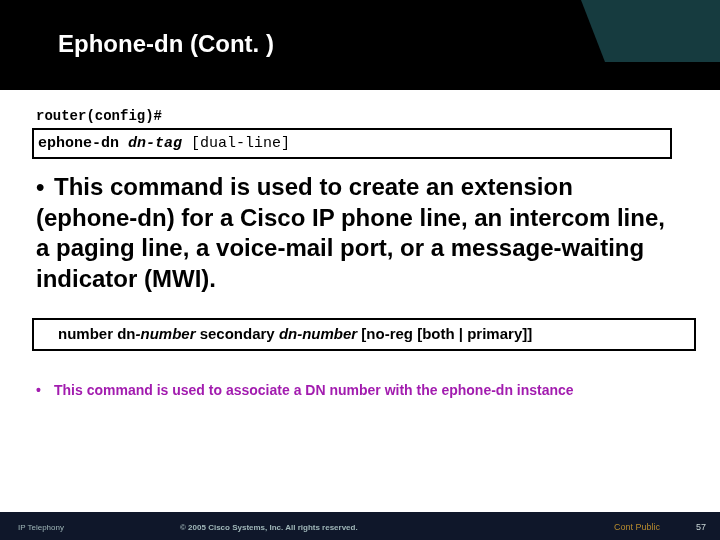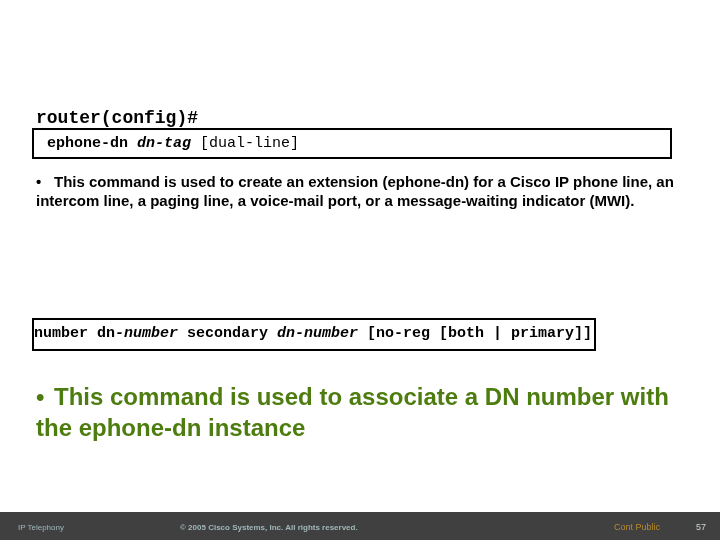--- a/index.html
+++ b/index.html
@@ -3,45 +3,49 @@
 <meta charset="utf-8">
 <style>
   * { margin: 0; padding: 0; box-sizing: border-box; }
   html, body { width: 720px; height: 540px; font-family: Arial, Helvetica, sans-serif; background: #fff; overflow: hidden; }
   .slide { position: relative; width: 720px; height: 540px; background: #fff; }
   .title-bar { position: absolute; top: 0; left: 0; width: 720px; height: 90px; background: #000; }
   .title-text { position: absolute; left: 58px; top: 30px; color: #fff; font-size: 24px; font-weight: bold; }
   .corner { position: absolute; top: 0; right: 0; width: 115px; height: 62px; background: #163b3f; }
   .corner::after { content: ""; position: absolute; left: -24px; top: 0; width: 0; height: 0; border-top: 62px solid #163b3f; border-left: 24px solid transparent; }
 
-  .prompt1 { position: absolute; left: 36px; top: 108px; font-family: "Courier New", monospace; font-size: 18px; font-weight: bold; }
-  .cmdbox1 { position: absolute; left: 32px; top: 128px; width: 640px; border: 2.5px solid #000; padding: 5px 13px; font-family: "Courier New", monospace; font-size: 15px; font-weight: bold; }
+  .prompt1 { position: absolute; left: 36px; top: 108px; font-family: "Courier New", monospace; font-size: 14px; font-weight: bold; }
+  .cmdbox1 { position: absolute; left: 32px; top: 128px; width: 640px; border: 2.5px solid #000; padding: 5px 4px; font-family: "Courier New", monospace; font-size: 15px; font-weight: bold; }
   .italic { font-style: italic; }
   .plain { font-weight: normal; }
 
-  .bullet1 { position: absolute; left: 36px; top: 172px; width: 640px; font-size: 15px; font-weight: bold; line-height: 1.28; color: #000; }
+  .bullet1 { position: absolute; left: 36px; top: 172px; width: 640px; font-size: 24px; font-weight: bold; line-height: 1.28; color: #000; }
   .bullet1 .marker { display: inline-block; width: 18px; }
 
   .prompt2 { position: absolute; left: 36px; top: 298px; font-family: "Courier New", monospace; font-size: 14px; font-weight: bold; }
-  .cmdbox2 { position: absolute; left: 32px; top: 318px; width: 564px; border: 2.5px solid #000; padding: 5px 0; font-family: Liberation Mono, monospace; font-size: 15px; font-weight: bold; line-height: 1.25; }
+  .cmdbox2 { position: absolute; left: 32px; top: 318px; width: 664px; border: 2.5px solid #000; padding: 5px 24px; font-family: Liberation Sans, sans-serif; font-size: 15px; font-weight: bold; line-height: 1.25; }
 
-  .bullet2 { position: absolute; left: 36px; top: 382px; width: 640px; font-size: 24px; font-weight: bold; line-height: 1.28; color: #4d7c0f; }
+  .bullet2 { position: absolute; left: 36px; top: 382px; width: 640px; font-size: 14px; font-weight: bold; line-height: 1.28; color: #a21caf; }
   .bullet2 .marker { display: inline-block; width: 18px; }
 
-  .footer { position: absolute; left: 0; bottom: 0; width: 720px; height: 28px; background: #404040; }
+  .footer { position: absolute; left: 0; bottom: 0; width: 720px; height: 28px; background: #0f172a; }
   .foot-left { position: absolute; left: 18px; bottom: 8px; font-size: 8px; color: #9fb6b8; }
   .foot-center { position: absolute; left: 180px; bottom: 8px; font-size: 8px; color: #9fb6b8; font-weight: bold; }
   .foot-right { position: absolute; right: 60px; bottom: 8px; font-size: 9px; color: #b58a2e; }
   .foot-num { position: absolute; right: 14px; bottom: 8px; font-size: 9px; color: #c9d6d7; }
 </style>
 </head>
 <body>
 
 <div class="slide">
 
+  <div class="title-bar">
+    <div class="title-text">Ephone-dn (Cont. )</div>
+    <div class="corner"></div>
+  </div>
 
   <div class="prompt1">router(config)#</div>
 
   <div class="cmdbox1">
     <span>ephone-dn </span><span class="italic">dn-tag</span><span class="plain"> [dual-line]</span>
   </div>
 
   <div class="bullet1">
     <span class="marker">•</span><span>This command is used to create an extension (ephone-dn) for a Cisco IP phone line, an intercom line, a paging line, a voice-mail port, or a message-waiting indicator (MWI).</span>
   </div>

